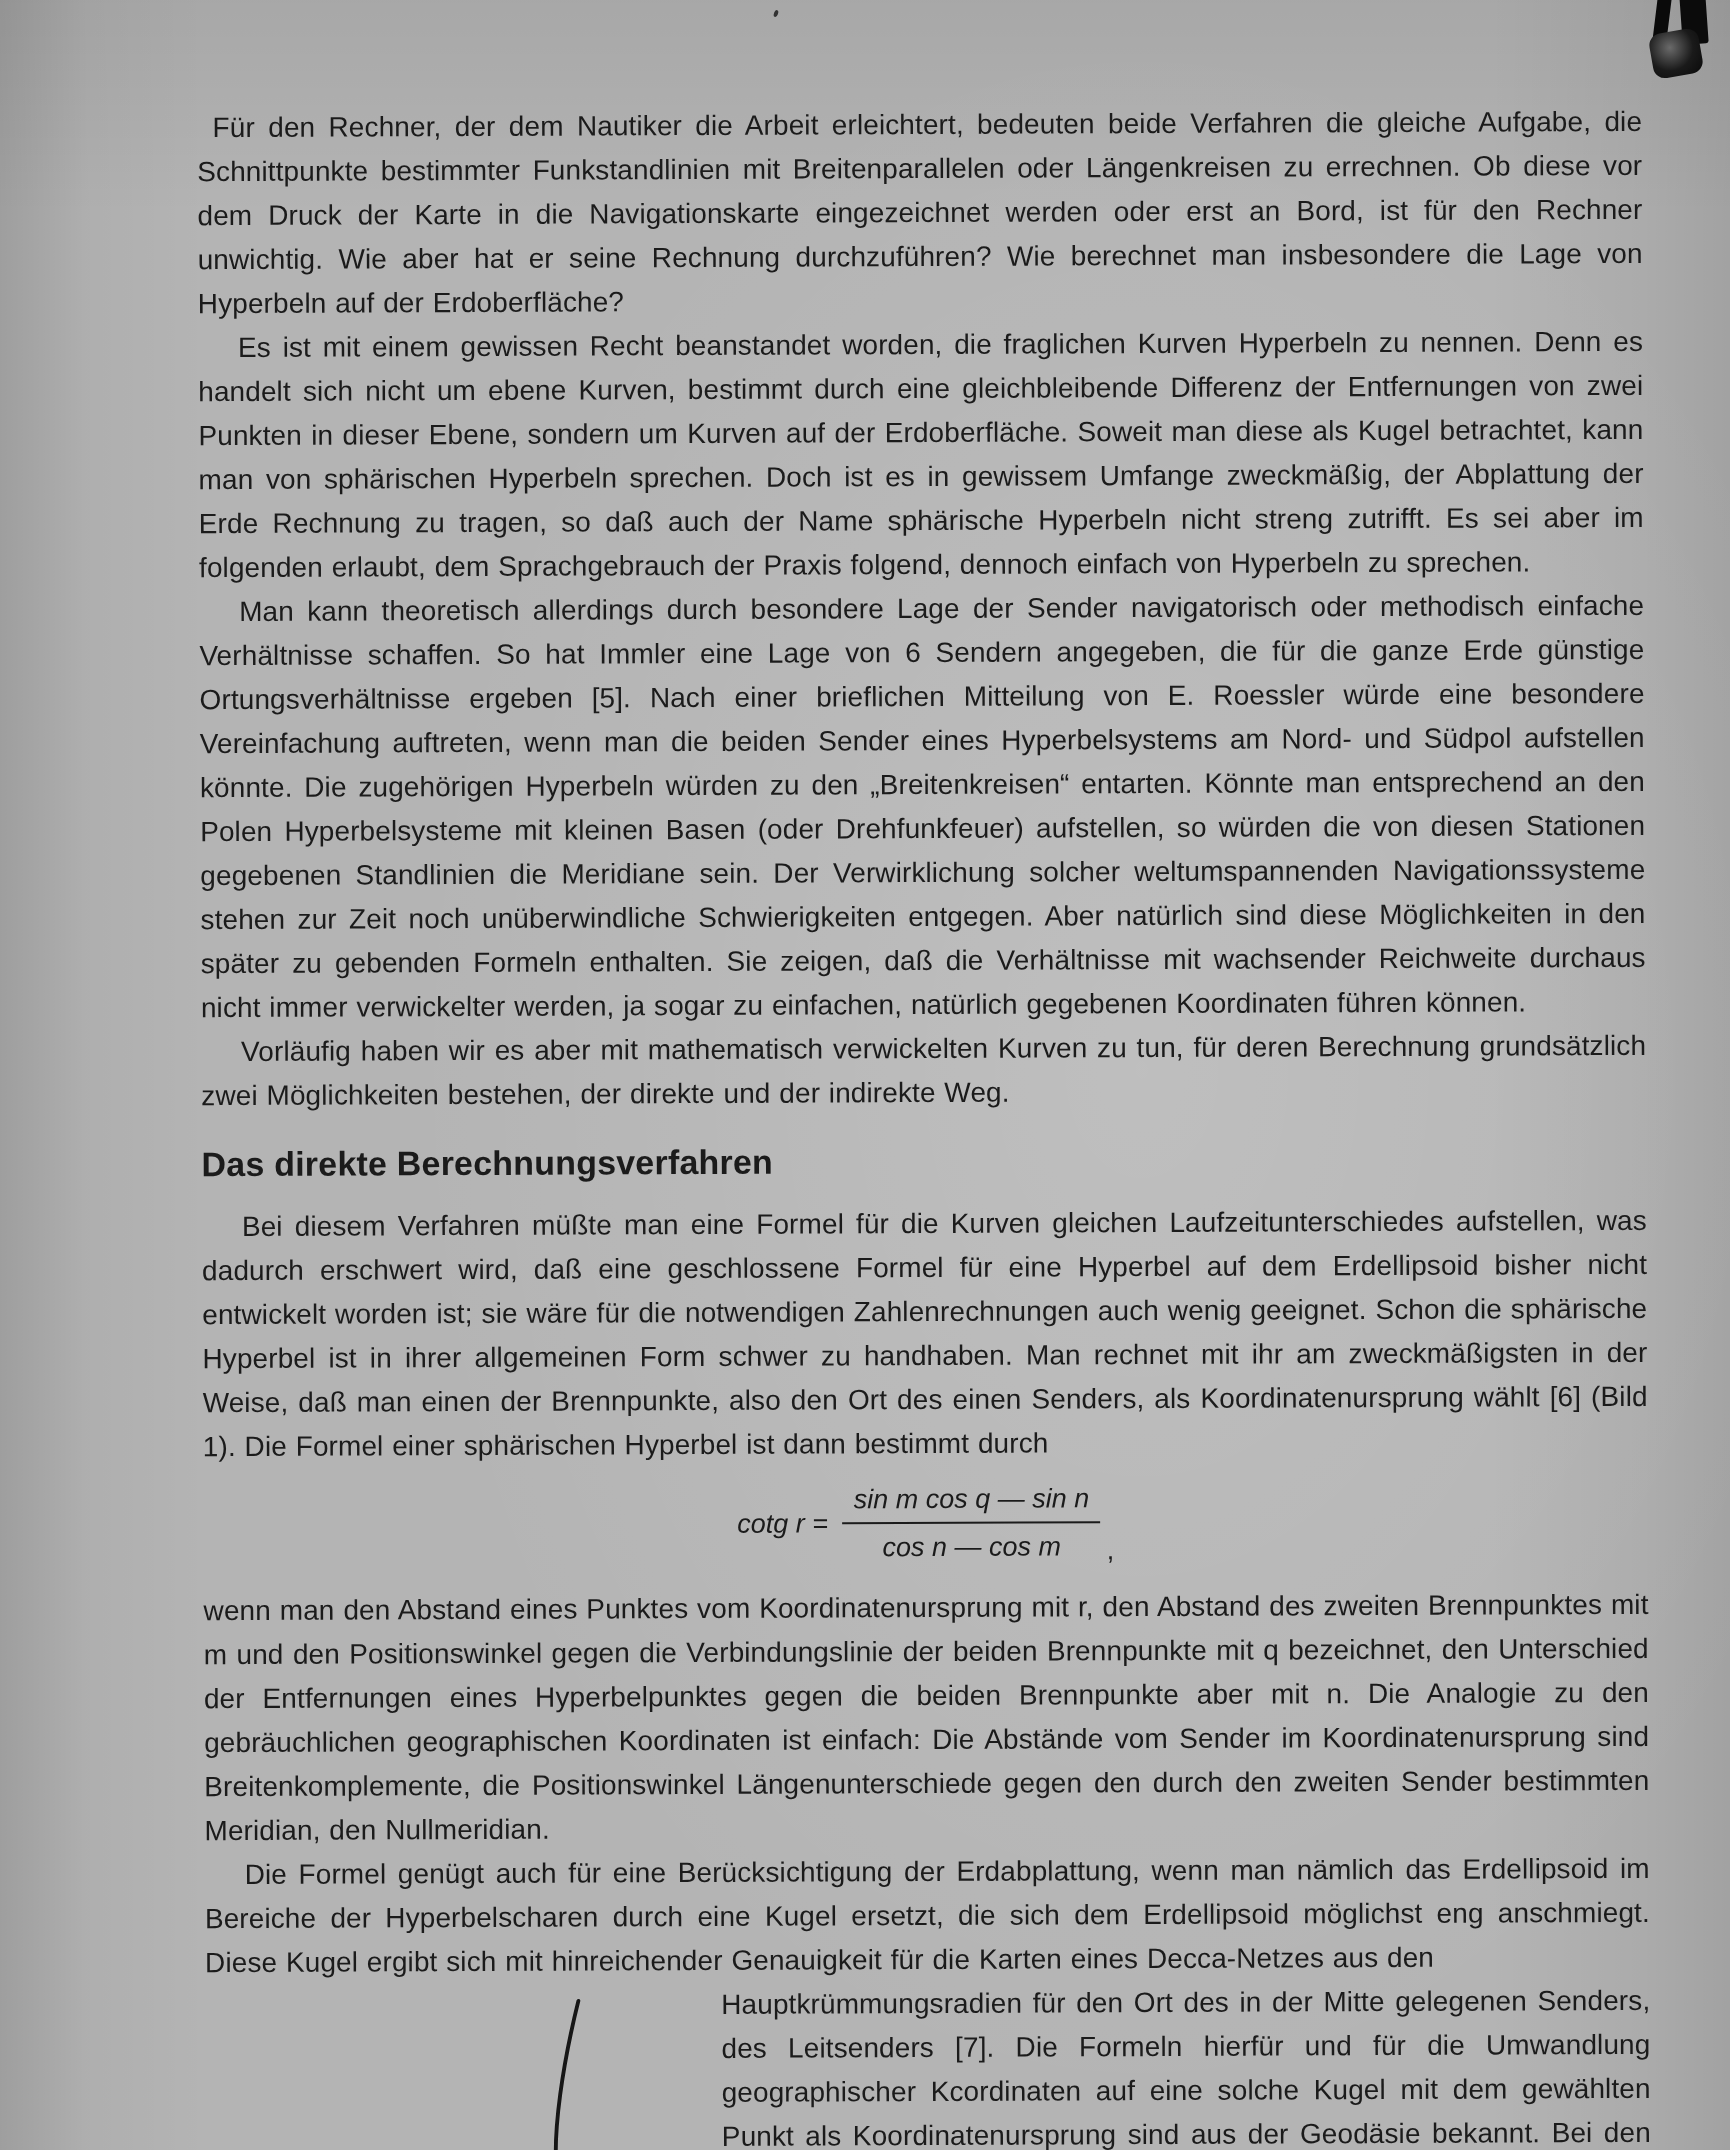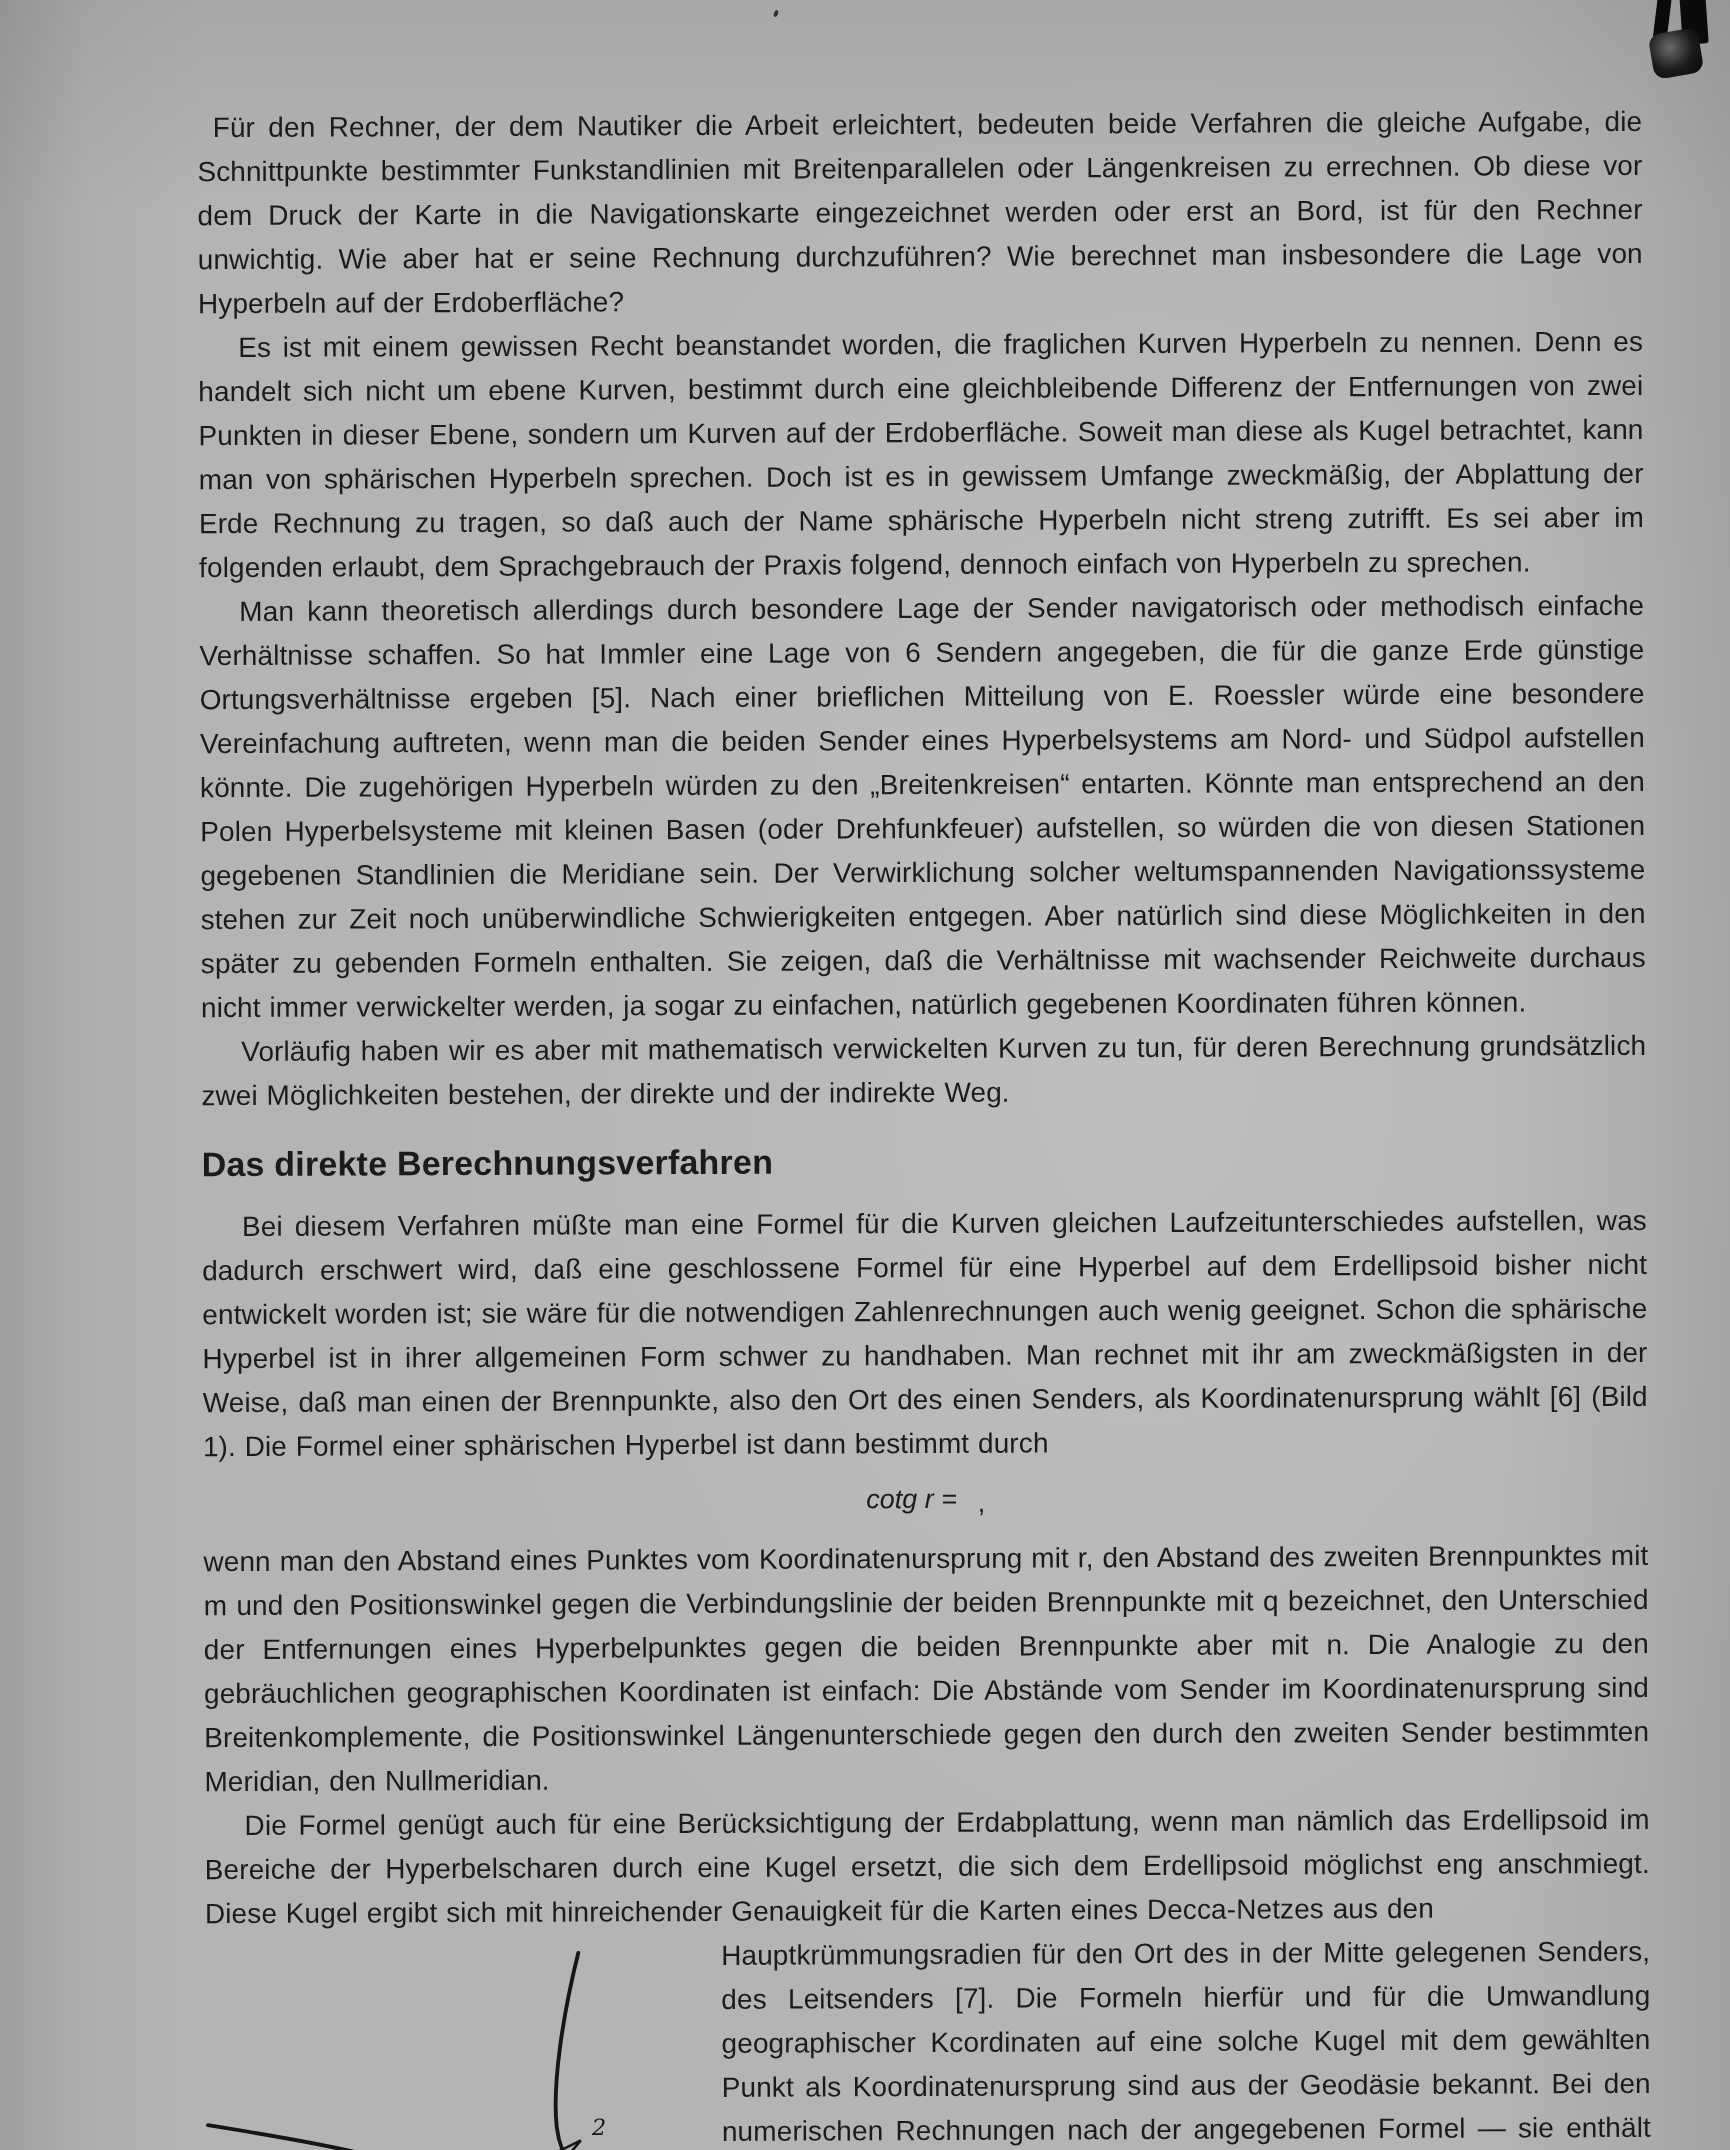--- a/index.html
+++ b/index.html
@@ -68,20 +68,24 @@
     <p class="body-par indent">Es ist mit einem gewissen Recht beanstandet worden, die fraglichen Kurven Hyperbeln zu nennen. Denn es handelt sich nicht um ebene Kurven, bestimmt durch eine gleichbleibende Differenz der Entfernungen von zwei Punkten in dieser Ebene, sondern um Kurven auf der Erdoberfläche. Soweit man diese als Kugel betrachtet, kann man von sphärischen Hyperbeln sprechen. Doch ist es in gewissem Umfange zweckmäßig, der Abplattung der Erde Rechnung zu tragen, so daß auch der Name sphärische Hyperbeln nicht streng zutrifft. Es sei aber im folgenden erlaubt, dem Sprachgebrauch der Praxis folgend, dennoch einfach von Hyperbeln zu sprechen.</p>
     <p class="body-par indent">Man kann theoretisch allerdings durch besondere Lage der Sender navigatorisch oder methodisch einfache Verhältnisse schaffen. So hat Immler eine Lage von 6 Sendern angegeben, die für die ganze Erde günstige Ortungsverhältnisse ergeben [5]. Nach einer brieflichen Mitteilung von E. Roessler würde eine besondere Vereinfachung auftreten, wenn man die beiden Sender eines Hyperbelsystems am Nord- und Südpol aufstellen könnte. Die zugehörigen Hyperbeln würden zu den „Breitenkreisen“ entarten. Könnte man entsprechend an den Polen Hyperbelsysteme mit kleinen Basen (oder Drehfunkfeuer) aufstellen, so würden die von diesen Stationen gegebenen Standlinien die Meridiane sein. Der Verwirklichung solcher weltumspannenden Navigationssysteme stehen zur Zeit noch unüberwindliche Schwierigkeiten entgegen. Aber natürlich sind diese Möglichkeiten in den später zu gebenden Formeln enthalten. Sie zeigen, daß die Verhältnisse mit wachsender Reichweite durchaus nicht immer verwickelter werden, ja sogar zu einfachen, natürlich gegebenen Koordinaten führen können.</p>
     <p class="body-par indent">Vorläufig haben wir es aber mit mathematisch verwickelten Kurven zu tun, für deren Berechnung grundsätzlich zwei Möglichkeiten bestehen, der direkte und der indirekte Weg.</p>
 
     <h2 class="section-heading">Das direkte Berechnungsverfahren</h2>
 
     <p class="body-par indent">Bei diesem Verfahren müßte man eine Formel für die Kurven gleichen Laufzeitunterschiedes aufstellen, was dadurch erschwert wird, daß eine geschlossene Formel für eine Hyperbel auf dem Erdellipsoid bisher nicht entwickelt worden ist; sie wäre für die notwendigen Zahlenrechnungen auch wenig geeignet. Schon die sphärische Hyperbel ist in ihrer allgemeinen Form schwer zu handhaben. Man rechnet mit ihr am zweckmäßigsten in der Weise, daß man einen der Brennpunkte, also den Ort des einen Senders, als Koordinatenursprung wählt [6] (Bild 1). Die Formel einer sphärischen Hyperbel ist dann bestimmt durch</p>
 
     <div class="formula-row">
       <span class="formula-lhs">cotg r =</span>
+      <span class="fraction">
+        <span class="num">sin m cos q — sin n</span>
+        <span class="den">cos n — cos m</span>
+      </span>
       <span class="formula-suffix">,</span>
     </div>
 
     <p class="body-par">wenn man den Abstand eines Punktes vom Koordinatenursprung mit r, den Abstand des zweiten Brennpunktes mit m und den Positionswinkel gegen die Verbindungslinie der beiden Brennpunkte mit q bezeichnet, den Unterschied der Entfernungen eines Hyperbelpunktes gegen die beiden Brennpunkte aber mit n. Die Analogie zu den gebräuchlichen geographischen Koordinaten ist einfach: Die Abstände vom Sender im Koordinatenursprung sind Breitenkomplemente, die Positionswinkel Längenunterschiede gegen den durch den zweiten Sender bestimmten Meridian, den Nullmeridian.</p>
 
     <p class="body-par indent">Die Formel genügt auch für eine Berücksichtigung der Erdabplattung, wenn man nämlich das Erdellipsoid im Bereiche der Hyperbelscharen durch eine Kugel ersetzt, die sich dem Erdellipsoid möglichst eng anschmiegt. Diese Kugel ergibt sich mit hinreichender Genauigkeit für die Karten eines Decca-Netzes aus den</p>
 
     <div class="figure-flow">
       <div class="figure-wrap">
         <svg width="503" height="379" viewBox="0 0 1170 880">

